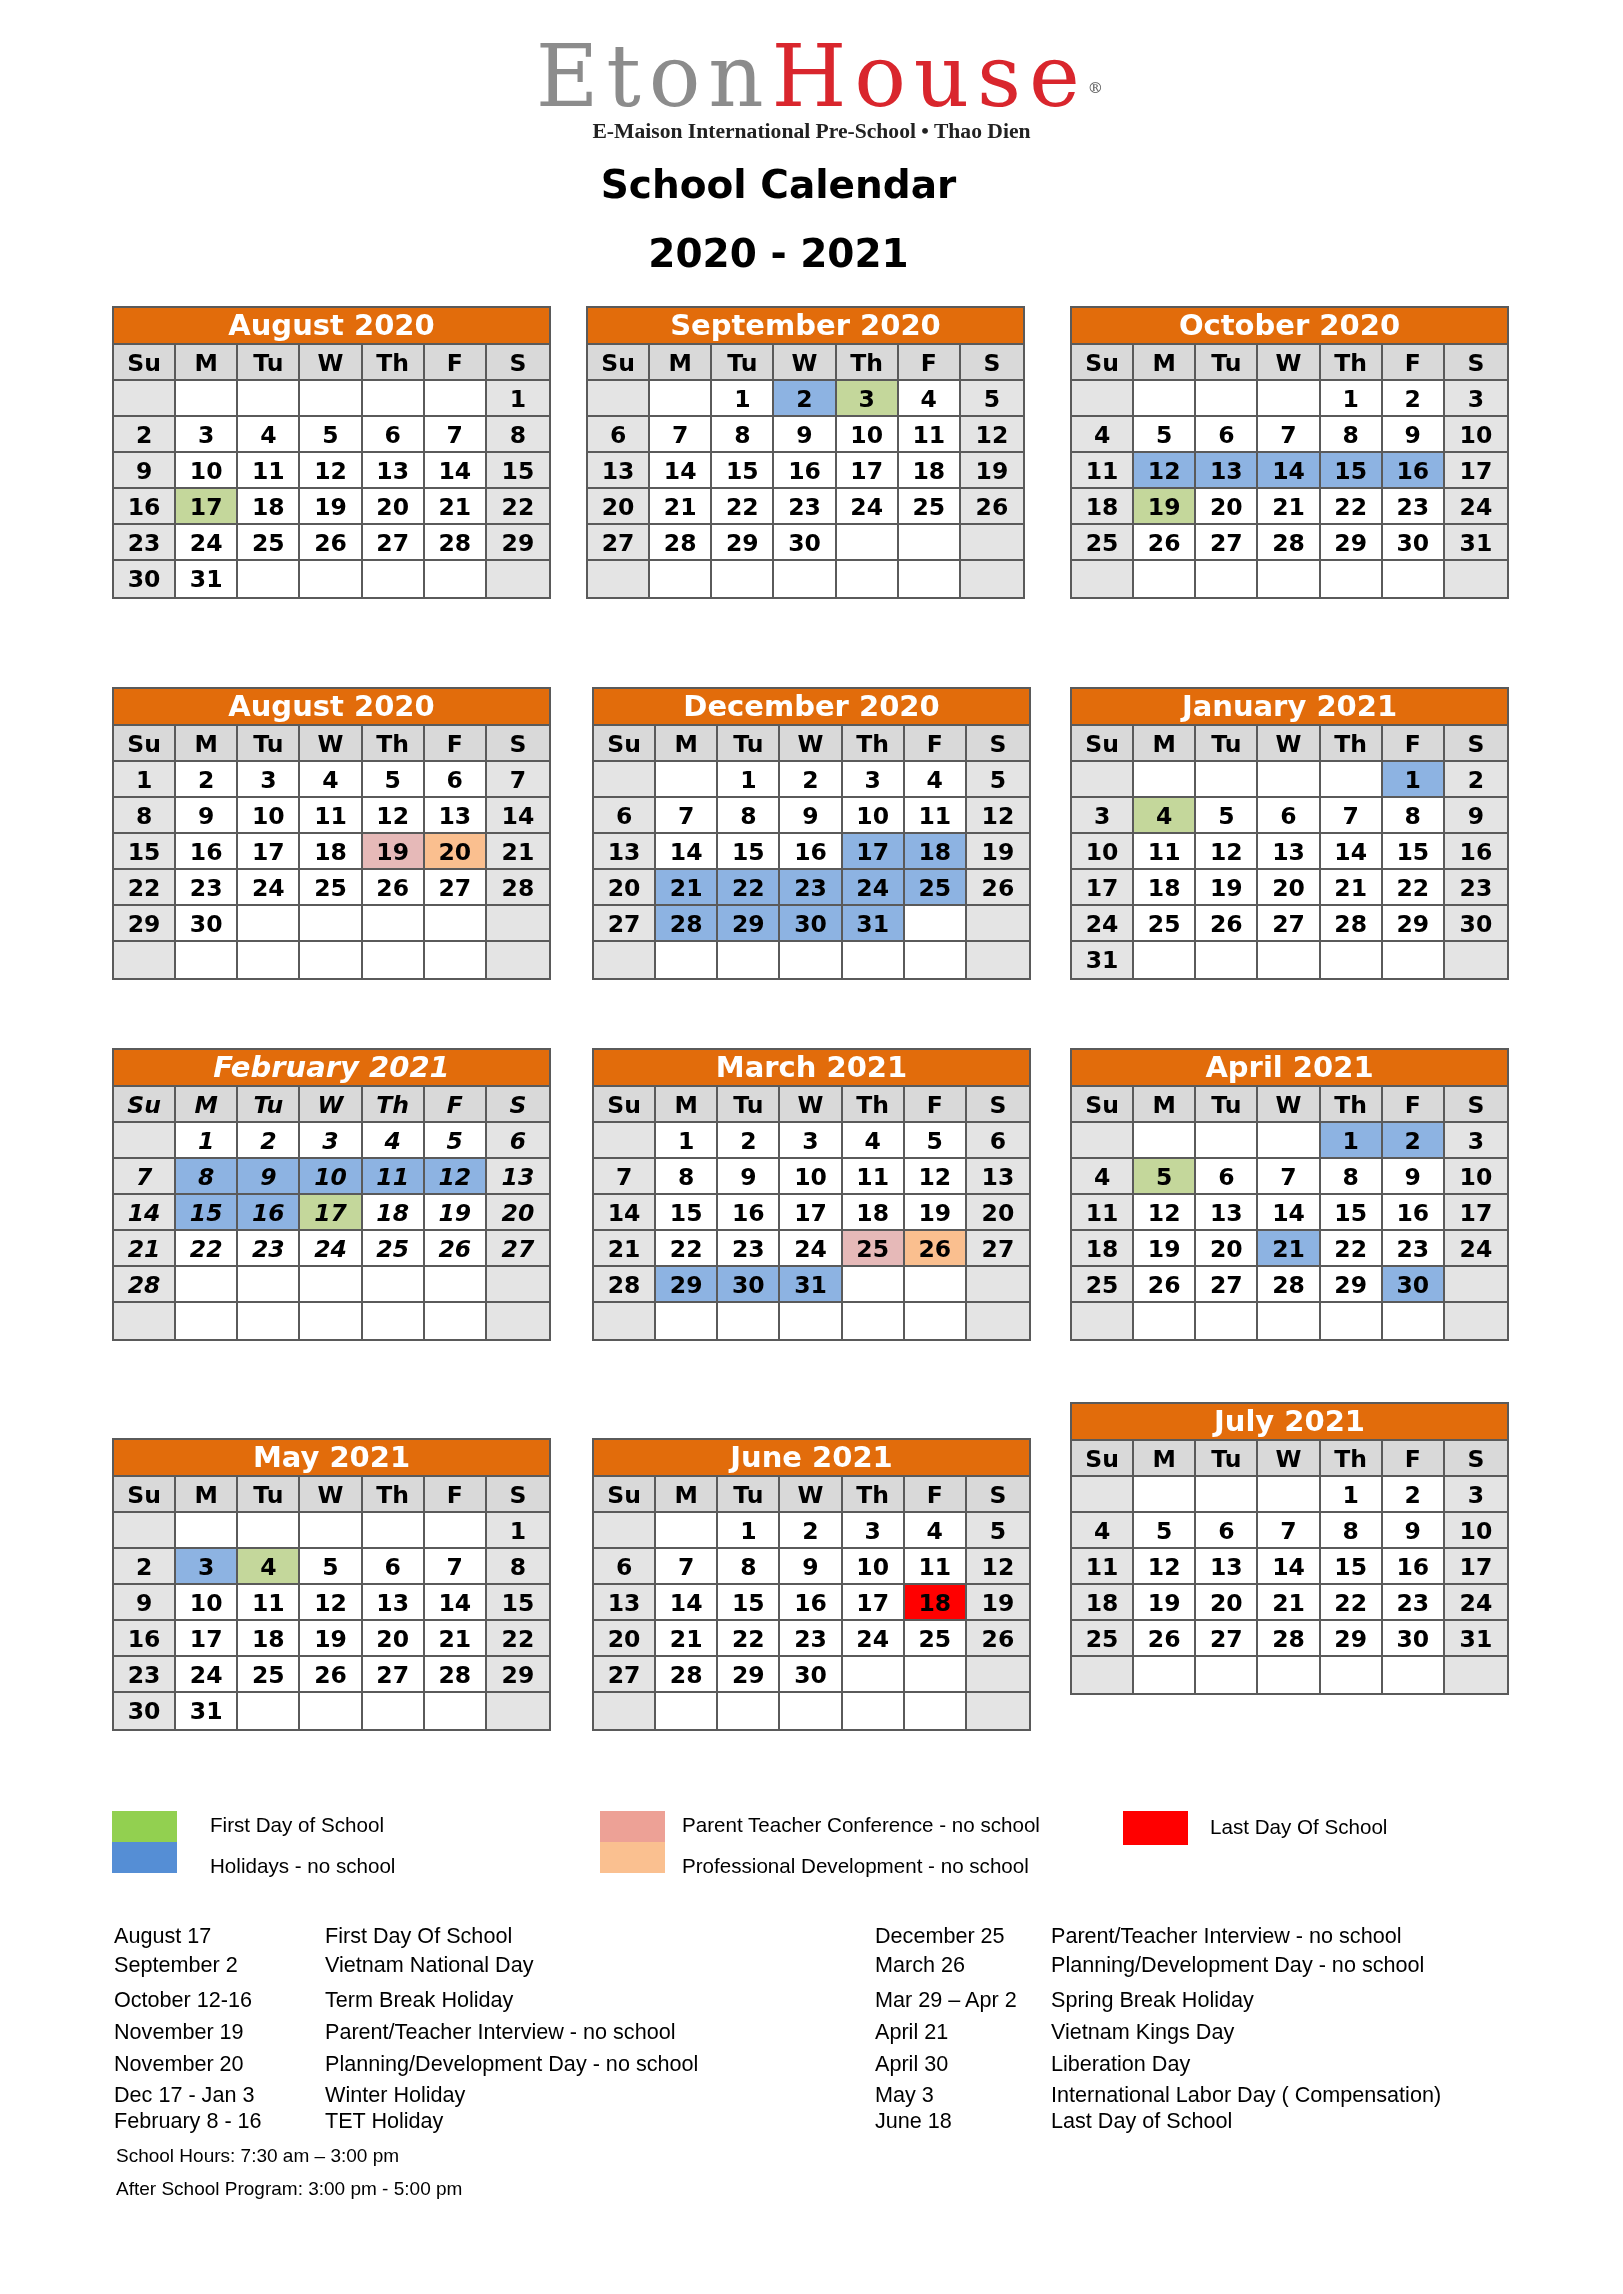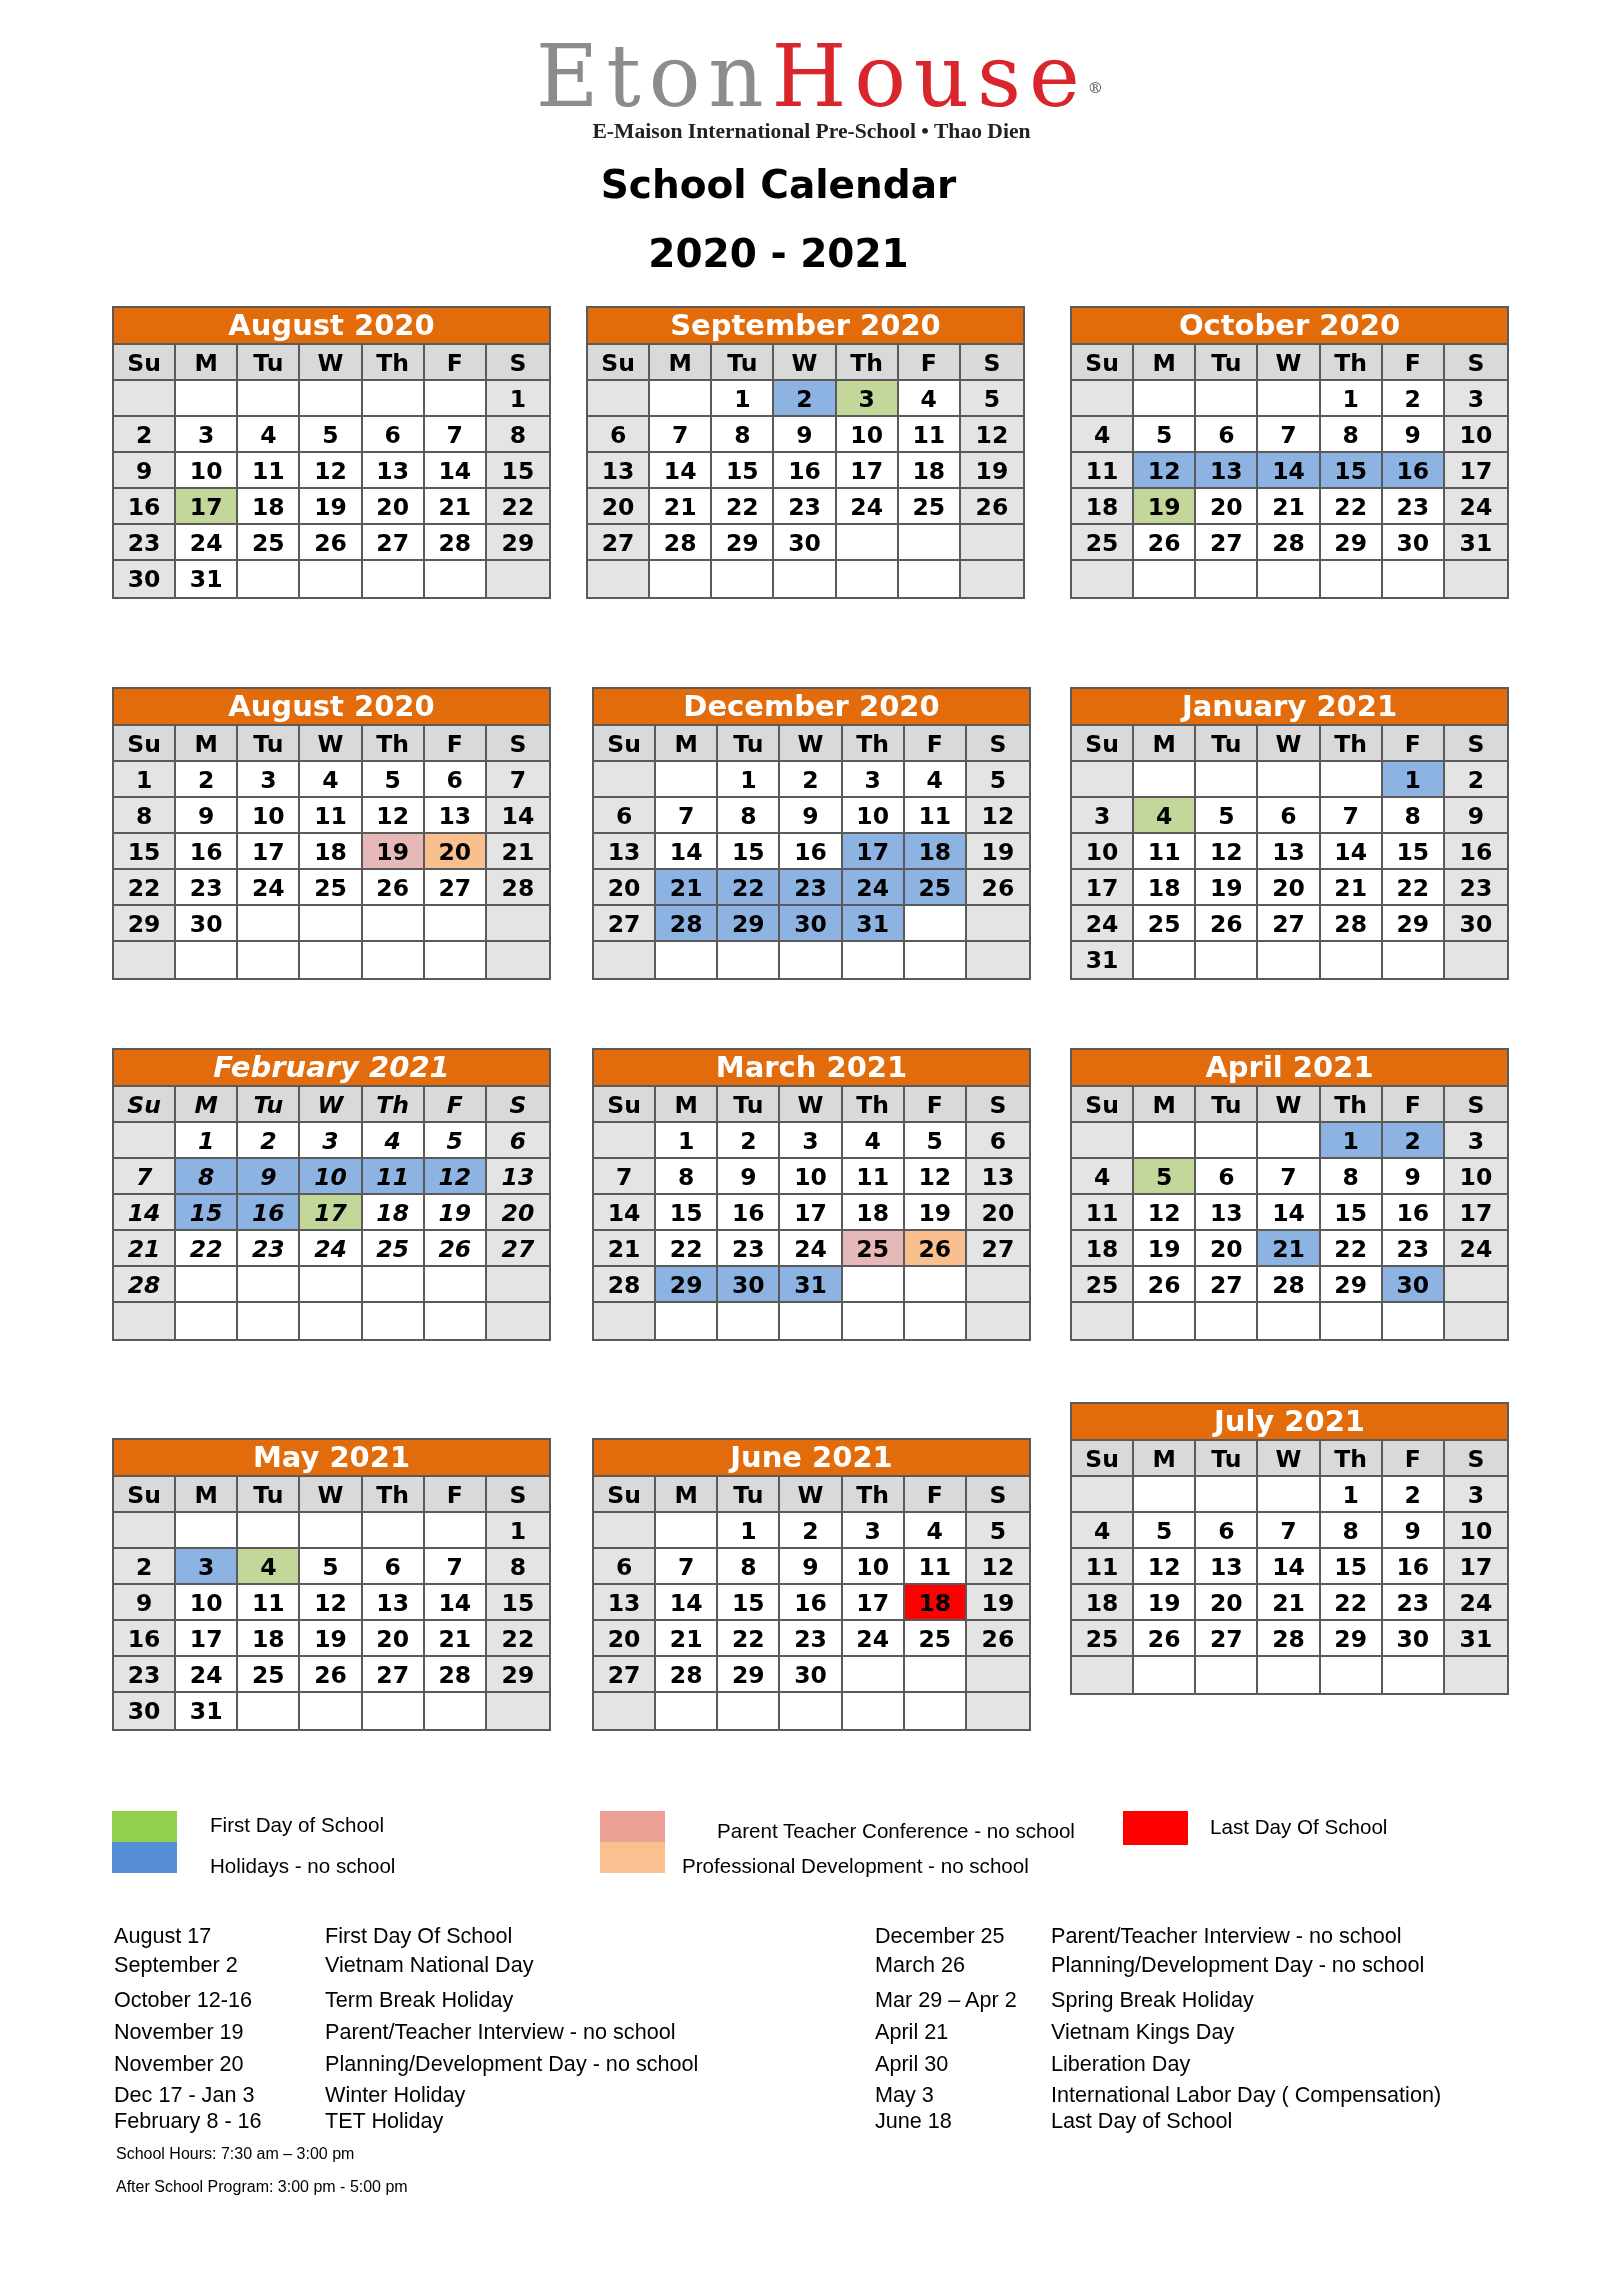--- a/index.html
+++ b/index.html
@@ -29,21 +29,21 @@
   .cell.last { background:#ff0000; }
 
   .legend { position:absolute; top:1811px; left:0; width:1623px; height:69px; font-family:"Liberation Sans", sans-serif; font-size:20.6px; }
   .sw { position:absolute; width:65px; height:31px; }
   .lg-label { position:absolute; }
 
   .events { position:absolute; font-family:"Liberation Sans", sans-serif; font-size:21.6px; }
   .ev-row { position:absolute; white-space:nowrap; }
   .ev-date { position:absolute; left:0; }
   .ev-desc { position:absolute; }
-  .hours { position:absolute; left:116px; font-family:"Liberation Sans", sans-serif; font-size:16px; }
+  .hours { position:absolute; left:116px; font-family:"Liberation Sans", sans-serif; font-size:19px; }
 </style>
 </head>
 <body>
 
 <div class="logo">
   <div class="logo-main">
     <span class="logo-eton">Eton</span><span class="logo-house">House</span><span class="logo-reg">®</span>
   </div>
   <div class="logo-sub">E-Maison International Pre-School • Thao Dien</div>
 </div>
@@ -699,21 +699,21 @@
       <div class="cell wknd lastrow"></div>
     </div>
   </div>
 
 <div class="legend">
   <div class="sw" style="left: 112px; top: 0px; background: rgb(146, 208, 80);"></div>
   <div class="lg-label" style="left:210px; top:2px;">First Day of School</div>
   <div class="sw" style="left: 112px; top: 31px; background: rgb(85, 142, 213);"></div>
   <div class="lg-label" style="left:210px; top:43px;">Holidays - no school</div>
   <div class="sw" style="left: 600px; top: 0px; background: rgb(237, 161, 150);"></div>
-  <div class="lg-label" style="left:682px; top:8px;margin-left:35px;">Parent Teacher Conference - no school</div>
+  <div class="lg-label" style="left:682px; top:2px;">Parent Teacher Conference - no school</div>
   <div class="sw" style="left: 600px; top: 31px; background: rgb(250, 192, 144);"></div>
   <div class="lg-label" style="left:682px; top:43px;">Professional Development - no school</div>
   <div class="sw" style="left: 1123px; top: 0px; height: 34px; background: rgb(255, 0, 0);"></div>
   <div class="lg-label" style="left:1210px; top:3.9px;">Last Day Of School</div>
 </div>
 
 <div class="events" style="left:114px; top:1923px; width:686px; height:216px;">
   <div class="ev-row" style="top:0;">
       <span class="ev-date">August 17</span>
       <span class="ev-desc" style="left:211px;">First Day Of School</span>

